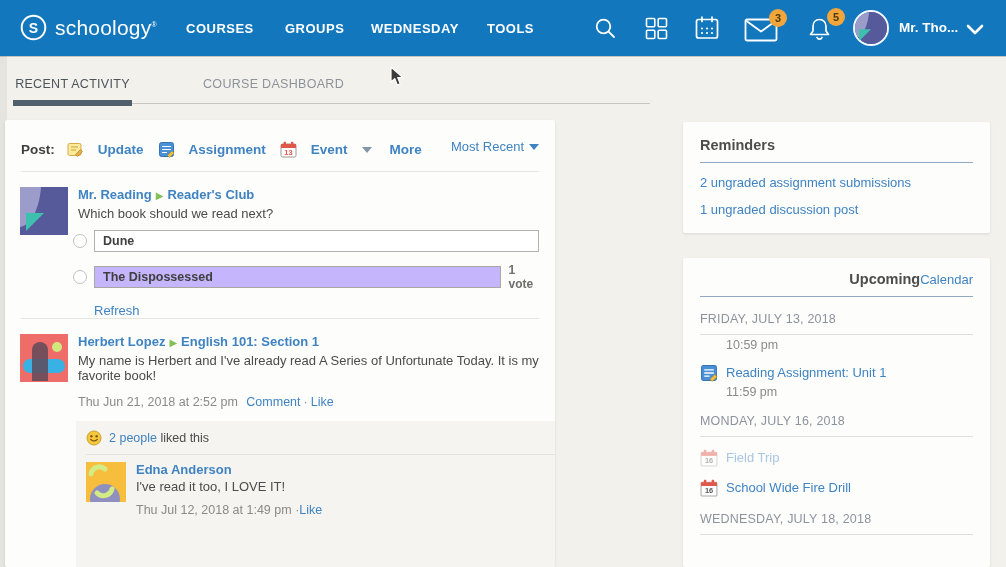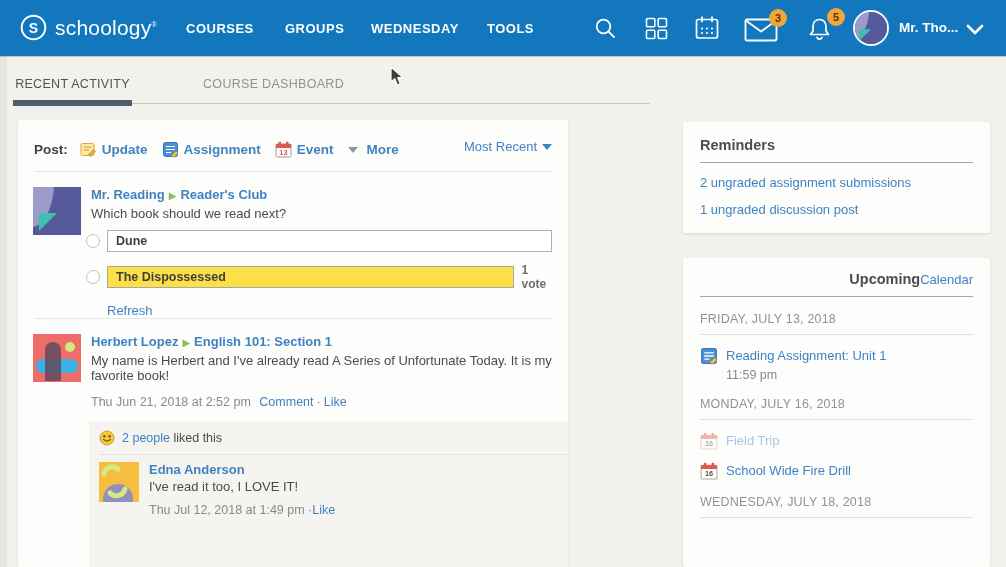--- a/index.html
+++ b/index.html
@@ -24,48 +24,48 @@
   
   .tabs { position:absolute; left:13px; top:70px; width:637px; height:37px; }
   .tabs-baseline { position:absolute; left:0; top:33px; width:637px; height:1px; background:#c9c7c2; }
   .tab { position:absolute; top:7px; font-size:12.5px; letter-spacing:.3px; cursor:pointer; }
   .tab-active { left:0; width:119px; text-align:center; color:#4c545c; }
   .tab-active .tab-bar { position:absolute; left:0; top:23px; width:119px; height:6px; background:#505f6b; }
   .tab-inactive { left:168px; width:185px; text-align:center; color:#8d929b; }
 
   
   .card { position:absolute; background:#fdfdfb; border-radius:2px; box-shadow:0 1px 3px rgba(0,0,0,.10); }
-  .feed-card { left:18px; top:120px; width:550px; height:447px; overflow:hidden; }
+  .feed-card { left:5px; top:120px; width:550px; height:447px; overflow:hidden; }
   .reminders-card { left:683px; top:122px; width:307px; height:111px; padding:15px 17px; }
   .upcoming-card { left:683px; top:258px; width:307px; height:309px; padding:13px 17px; overflow:hidden; }
 
   a.lnk { color:#3f83c2; text-decoration:none; cursor:pointer; }
   .blue-bold { color:#3f83c2; font-weight:bold; }
 
   
   .post-bar { display:flex; align-items:center; padding:21px 16px 13px 16px; }
   .post-label { font-weight:bold; color:#3f3f3f; font-size:13.5px; margin-right:12px; }
-  .post-action { display:flex; align-items:center; gap:5px; margin-right:14px; color:#3f83c2; font-weight:bold; font-size:13.5px; cursor:pointer; }
+  .post-action { display:flex; align-items:center; gap:14px; margin-right:14px; color:#3f83c2; font-weight:bold; font-size:13.5px; cursor:pointer; }
   .caret-down { width:0; height:0; border-left:5px solid transparent; border-right:5px solid transparent; border-top:6px solid #8496aa; display:inline-block; margin-right:4px; }
   .caret-blue { border-top-color:#3f83c2; margin-left:5px; margin-right:0; }
   .sort-ctl { margin-left:auto; color:#3f83c2; font-size:13px; display:flex; align-items:center; cursor:pointer; align-self:flex-start; margin-top:-2px; }
   .hdiv { height:1px; background:#e8e6e2; margin:0 16px; }
 
   
   .post { position:relative; padding:15px 16px 0 16px; }
   .post-avatar { position:absolute; left:15px; top:15px; width:48px; height:48px; overflow:hidden; }
   .post-content { margin-left:57px; }
   .post-head { font-size:13px; }
   .head-arrow { color:#85bf5a; font-size:10px; margin:0 4px; }
   .post-text { margin-top:4px; color:#4b4b4b; }
   .poll { margin-top:9px;font-weight:bold; }
   .poll-row { display:flex; align-items:center; margin:0 0 11px -5px; }
   .radio { width:14px; height:14px; border:1px solid #c3c2be; border-radius:50%; background:#fff; cursor:pointer; flex:0 0 14px; }
   .poll-box { margin-left:7px; width:460px; height:22px; border:1px solid #b3b2ae; background:#fff; font-size:12.5px; color:#3f3f3f; padding:3px 8px; line-height:15px; }
-  .poll-box.filled { background:#fde047; border-color:#a8a7a3; }
+  .poll-box.filled { background:#c4b5fd; border-color:#a8a7a3; }
   .vote-label { margin-left:8px; color:#6e6e6a; font-size:12px; }
   .refresh { display:inline-block; margin-left:16px; margin-top:1px; font-size:13px; }
   .meta { margin-top:12px; padding-bottom:14px; color:#8a8a86; font-size:12.5px; }
   .meta .dot { color:#8a8a86; margin:0 3px; }
 
   
   .comment-block { margin:12px 0 0 55px; width:495px; background:#f5f4f0; padding:0 10px; height:160px; }
   .likes-row { display:flex; align-items:center; gap:7px; padding:9px 0 8px 0; color:#4b4b4b; font-size:12.5px; }
   .cdiv { height:1px; background:#e3e2dd; }
   .comment { position:relative; padding:7px 0 0 0; }
@@ -304,20 +304,21 @@
 <div class="card upcoming-card">
   <div class="up-head">
     <span class="side-title">Upcoming</span>
     <a class="lnk cal-link">Calendar</a>
   </div>
   <div class="side-rule"></div>
 
   <div class="day-header">FRIDAY, JULY 13, 2018</div>
   <div class="day-rule"></div>
 
+  <div class="event-time">10:59 pm</div>
 
   <div class="event">
     <svg width="18" height="18" viewBox="0 0 17 17">
       <rect x="1.5" y="1.5" width="14" height="14" rx="2" fill="#4a90d6" stroke="#3674b5" stroke-width="1"></rect>
       <line x1="4" y1="5.5" x2="13" y2="5.5" stroke="#fff" stroke-width="1.2"></line>
       <line x1="4" y1="8.5" x2="13" y2="8.5" stroke="#fff" stroke-width="1.2"></line>
       <line x1="4" y1="11.5" x2="9" y2="11.5" stroke="#fff" stroke-width="1.2"></line>
       <polygon points="9.5,14.5 14,10 16,12 11.5,16.5" fill="#f3c13a" stroke="#b98a20" stroke-width="0.6"></polygon>
     </svg>
     <a class="lnk event-title">Reading Assignment: Unit 1</a>

